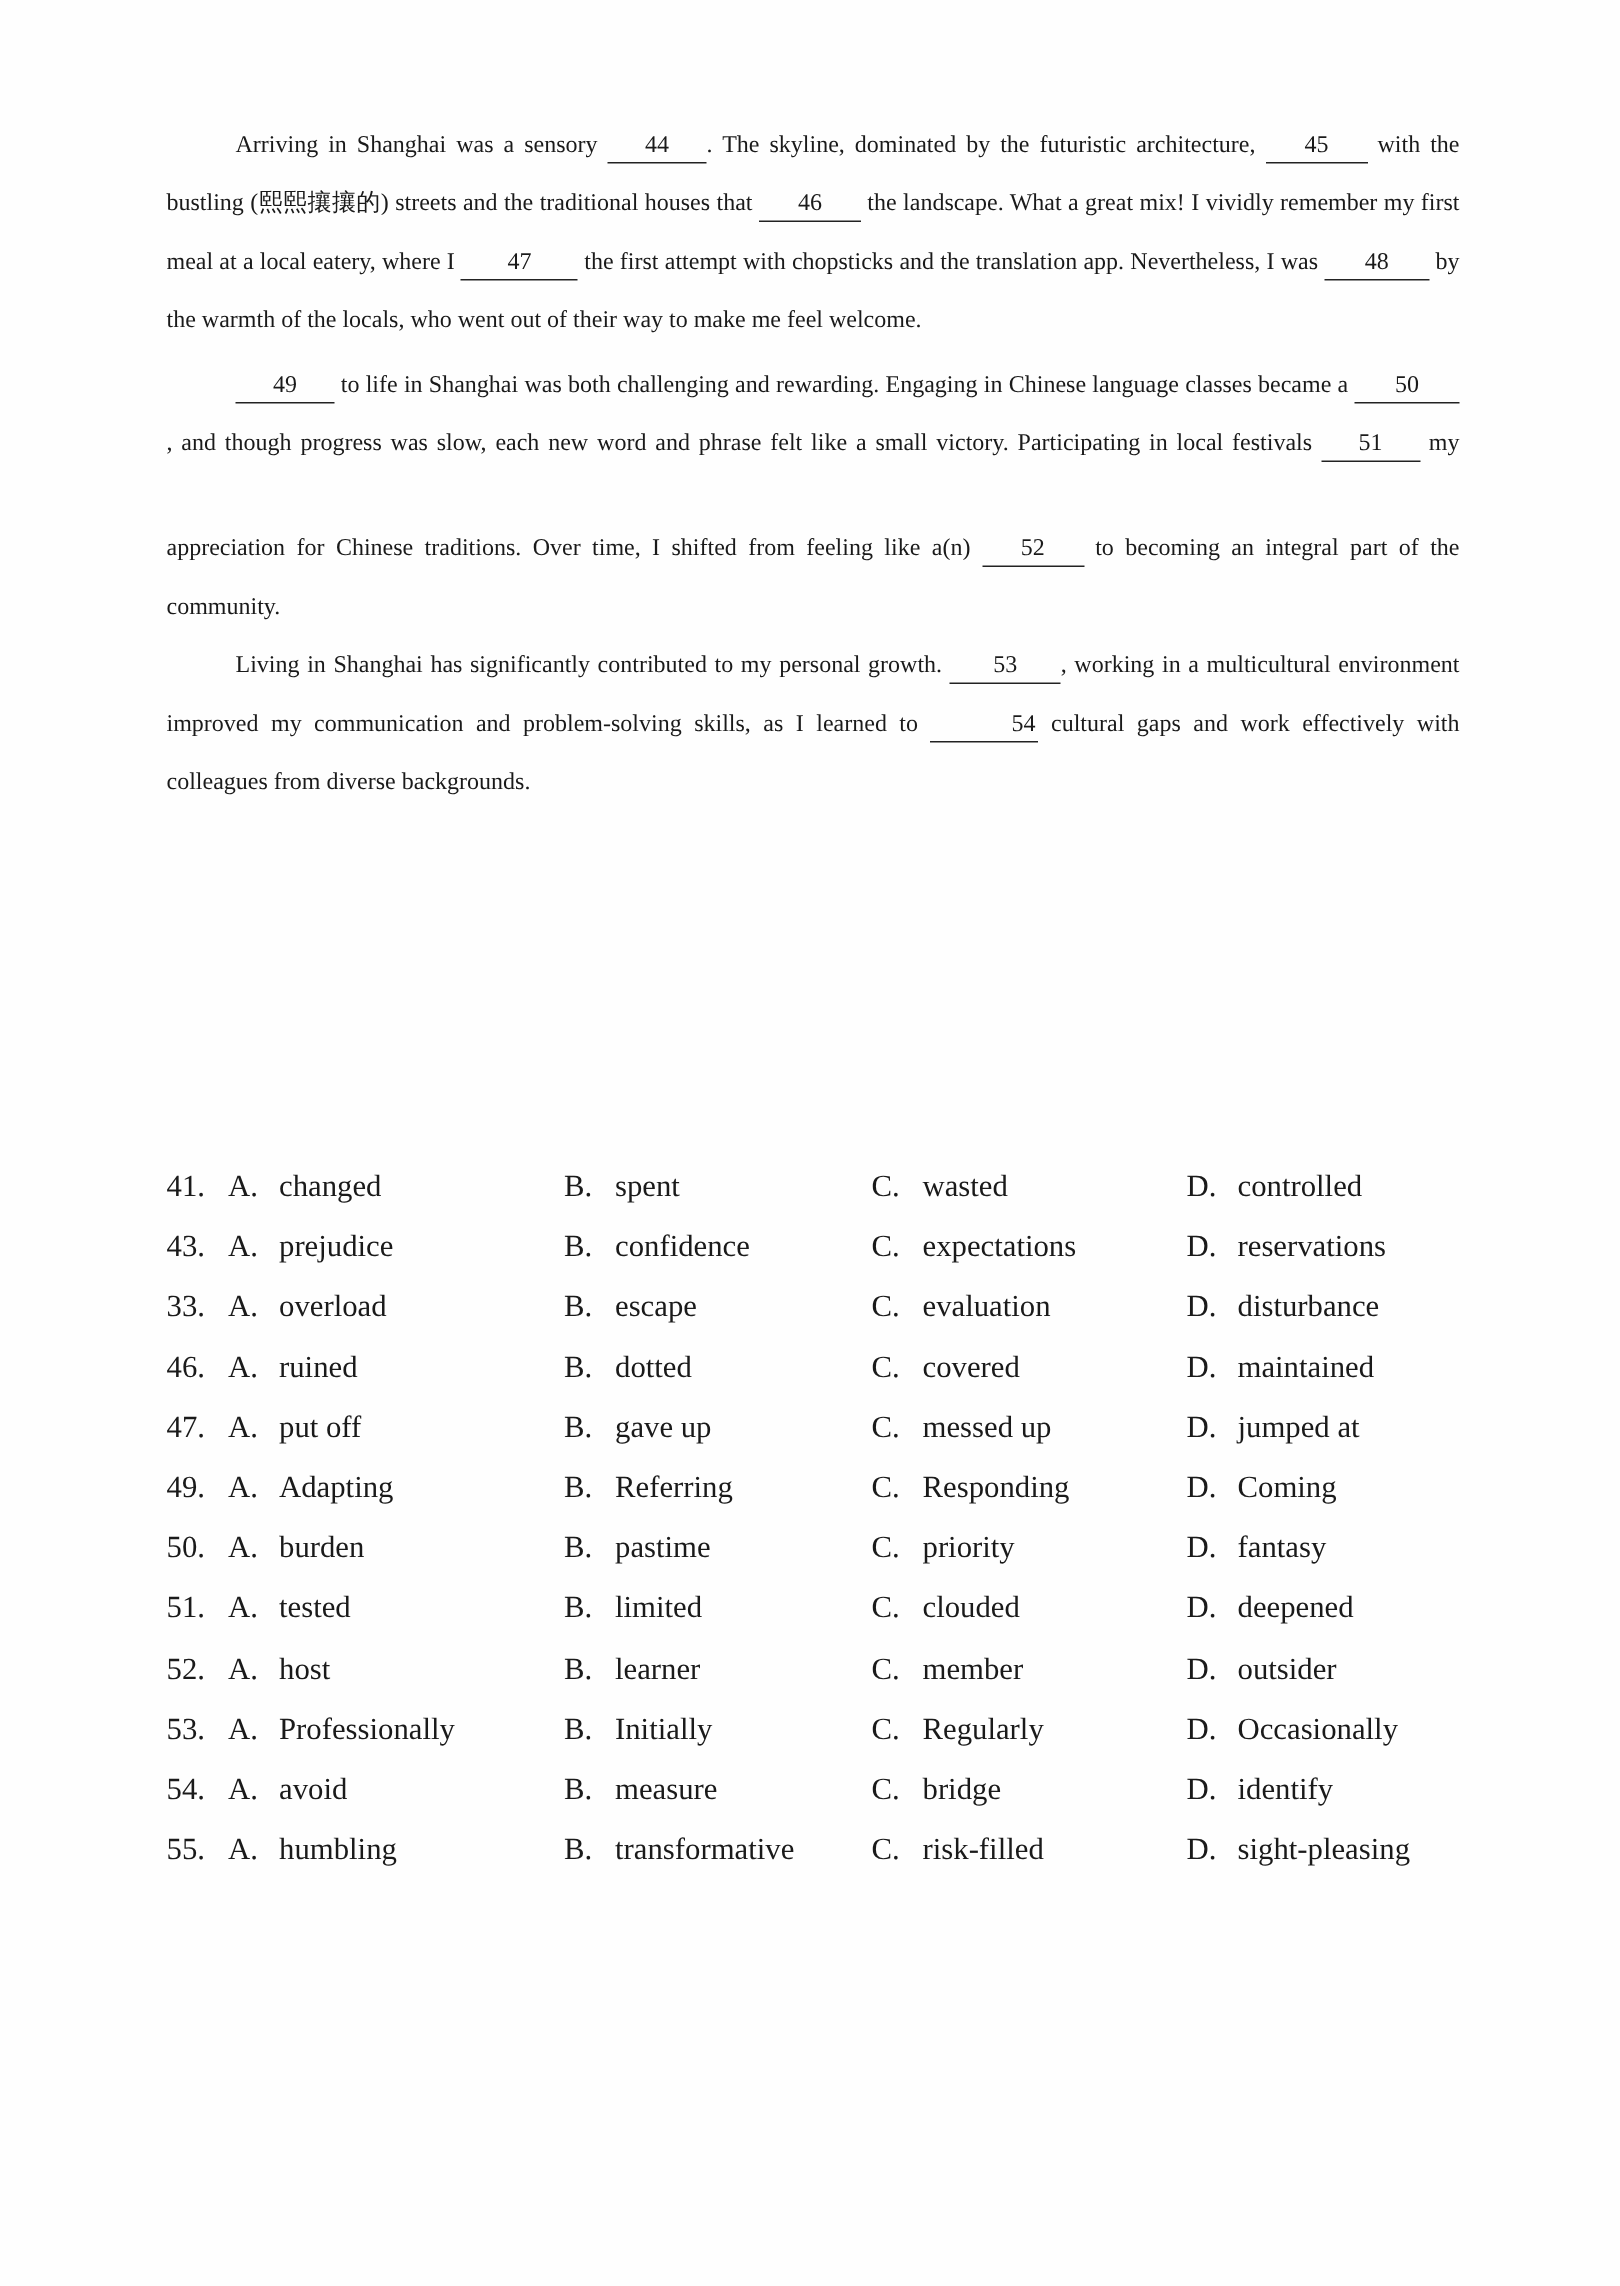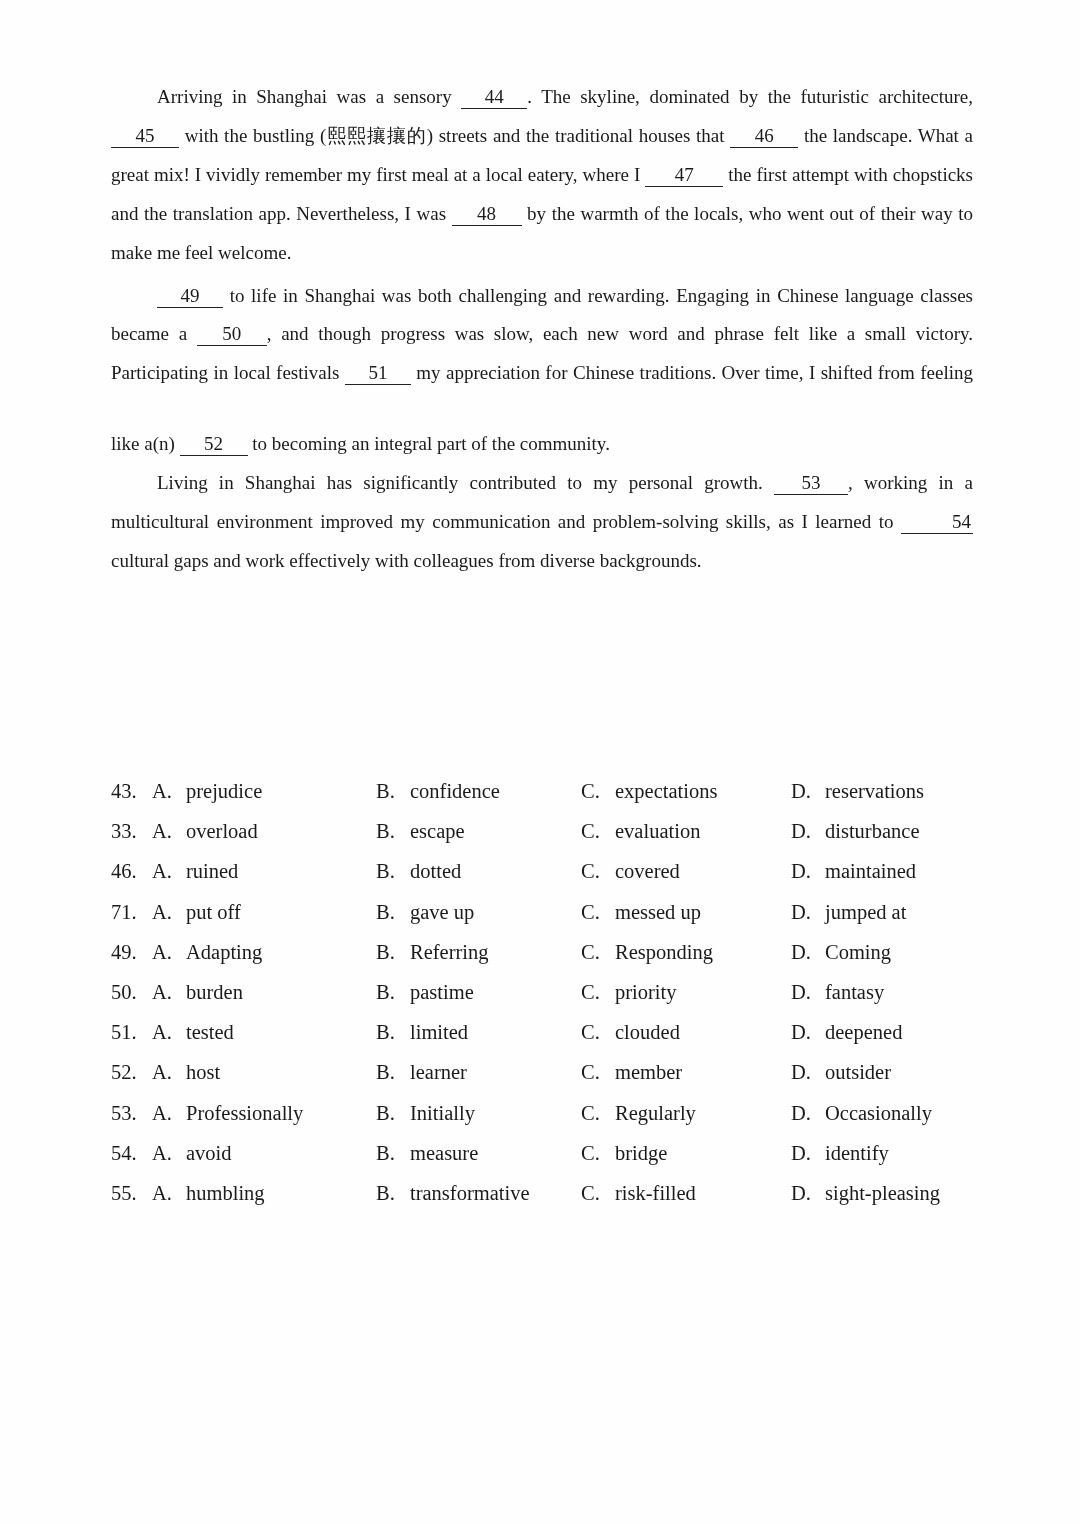--- a/index.html
+++ b/index.html
@@ -3,21 +3,21 @@
 <meta charset="utf-8">
 <style>
   html, body { margin: 0; padding: 0; background: #fefefe; }
   body {
     width: 1080px; height: 1524px; position: relative; overflow: hidden;
     font-family: "Liberation Serif", "DejaVu Serif", serif;
     color: #1a1a1a;
   }
   .passage {
     position: absolute; left: 111px; top: 78px; width: 862px;
-    font-size: 19px; line-height: 38.9px;
+    font-size: 16px; line-height: 38.9px;
     text-align: justify;
   }
   .para { margin: 0; text-indent: 46px; }
   .blank {
     display: inline-block; text-align: center;
     border-bottom: 1.6px solid #222;
     line-height: 22px; padding: 0 2px;
     text-indent: 0;
   }
   .b44 { width: 62px; } .b45 { width: 64px; } .b46 { width: 64px; } .b47 { width: 74px; }
@@ -45,20 +45,27 @@
   <p class="para"><span>Arriving in Shanghai was a sensory </span><span class="blank b44">44</span><span>. The skyline, dominated by the futuristic architecture, </span><span class="blank b45">45</span><span> with the bustling (熙熙攘攘的) streets and the traditional houses that </span><span class="blank b46">46</span><span> the landscape. What a great mix! I vividly remember my first meal at a local eatery, where I </span><span class="blank b47">47</span><span> the first attempt with chopsticks and the translation app. Nevertheless, I was </span><span class="blank b48">48</span><span> by the warmth of the locals, who went out of their way to make me feel welcome.</span></p>
 
   <p class="para"><span class="blank b49">49</span><span> to life in Shanghai was both challenging and rewarding. Engaging in Chinese language classes became a </span><span class="blank b50">50</span><span>, and though progress was slow, each new word and phrase felt like a small victory. Participating in local festivals </span><span class="blank b51">51</span><span> my appreciation for Chinese traditions. Over time, I shifted from feeling like a(n) </span><span class="blank b52">52</span><span> to becoming an integral part of the community.</span></p>
 
   <p class="para"><span>Living in Shanghai has significantly contributed to my personal growth. </span><span class="blank b53">53</span><span>, working in a multicultural environment improved my communication and problem-solving skills, as I learned to </span><span class="blank b54">54</span><span> cultural gaps and work effectively with colleagues from diverse backgrounds.</span></p>
 
 </div>
 
 <div class="options" id="options">
     <div class="opt-row">
+      <span class="opt-num">41.</span>
+      <span class="opt col-a"><span class="letter">A.</span><span>changed</span></span>
+      <span class="opt col-b"><span class="letter">B.</span><span>spent</span></span>
+      <span class="opt col-c"><span class="letter">C.</span><span>wasted</span></span>
+      <span class="opt col-d"><span class="letter">D.</span><span>controlled</span></span>
+    </div>
+    <div class="opt-row">
       <span class="opt-num">43.</span>
       <span class="opt col-a"><span class="letter">A.</span><span>prejudice</span></span>
       <span class="opt col-b"><span class="letter">B.</span><span>confidence</span></span>
       <span class="opt col-c"><span class="letter">C.</span><span>expectations</span></span>
       <span class="opt col-d"><span class="letter">D.</span><span>reservations</span></span>
     </div>
     <div class="opt-row">
       <span class="opt-num">33.</span>
       <span class="opt col-a"><span class="letter">A.</span><span>overload</span></span>
       <span class="opt col-b"><span class="letter">B.</span><span>escape</span></span>
@@ -66,21 +73,21 @@
       <span class="opt col-d"><span class="letter">D.</span><span>disturbance</span></span>
     </div>
     <div class="opt-row">
       <span class="opt-num">46.</span>
       <span class="opt col-a"><span class="letter">A.</span><span>ruined</span></span>
       <span class="opt col-b"><span class="letter">B.</span><span>dotted</span></span>
       <span class="opt col-c"><span class="letter">C.</span><span>covered</span></span>
       <span class="opt col-d"><span class="letter">D.</span><span>maintained</span></span>
     </div>
     <div class="opt-row">
-      <span class="opt-num">71.</span>
+      <span class="opt-num">47.</span>
       <span class="opt col-a"><span class="letter">A.</span><span>put off</span></span>
       <span class="opt col-b"><span class="letter">B.</span><span>gave up</span></span>
       <span class="opt col-c"><span class="letter">C.</span><span>messed up</span></span>
       <span class="opt col-d"><span class="letter">D.</span><span>jumped at</span></span>
     </div>
     <div class="opt-row">
       <span class="opt-num">49.</span>
       <span class="opt col-a"><span class="letter">A.</span><span>Adapting</span></span>
       <span class="opt col-b"><span class="letter">B.</span><span>Referring</span></span>
       <span class="opt col-c"><span class="letter">C.</span><span>Responding</span></span>

